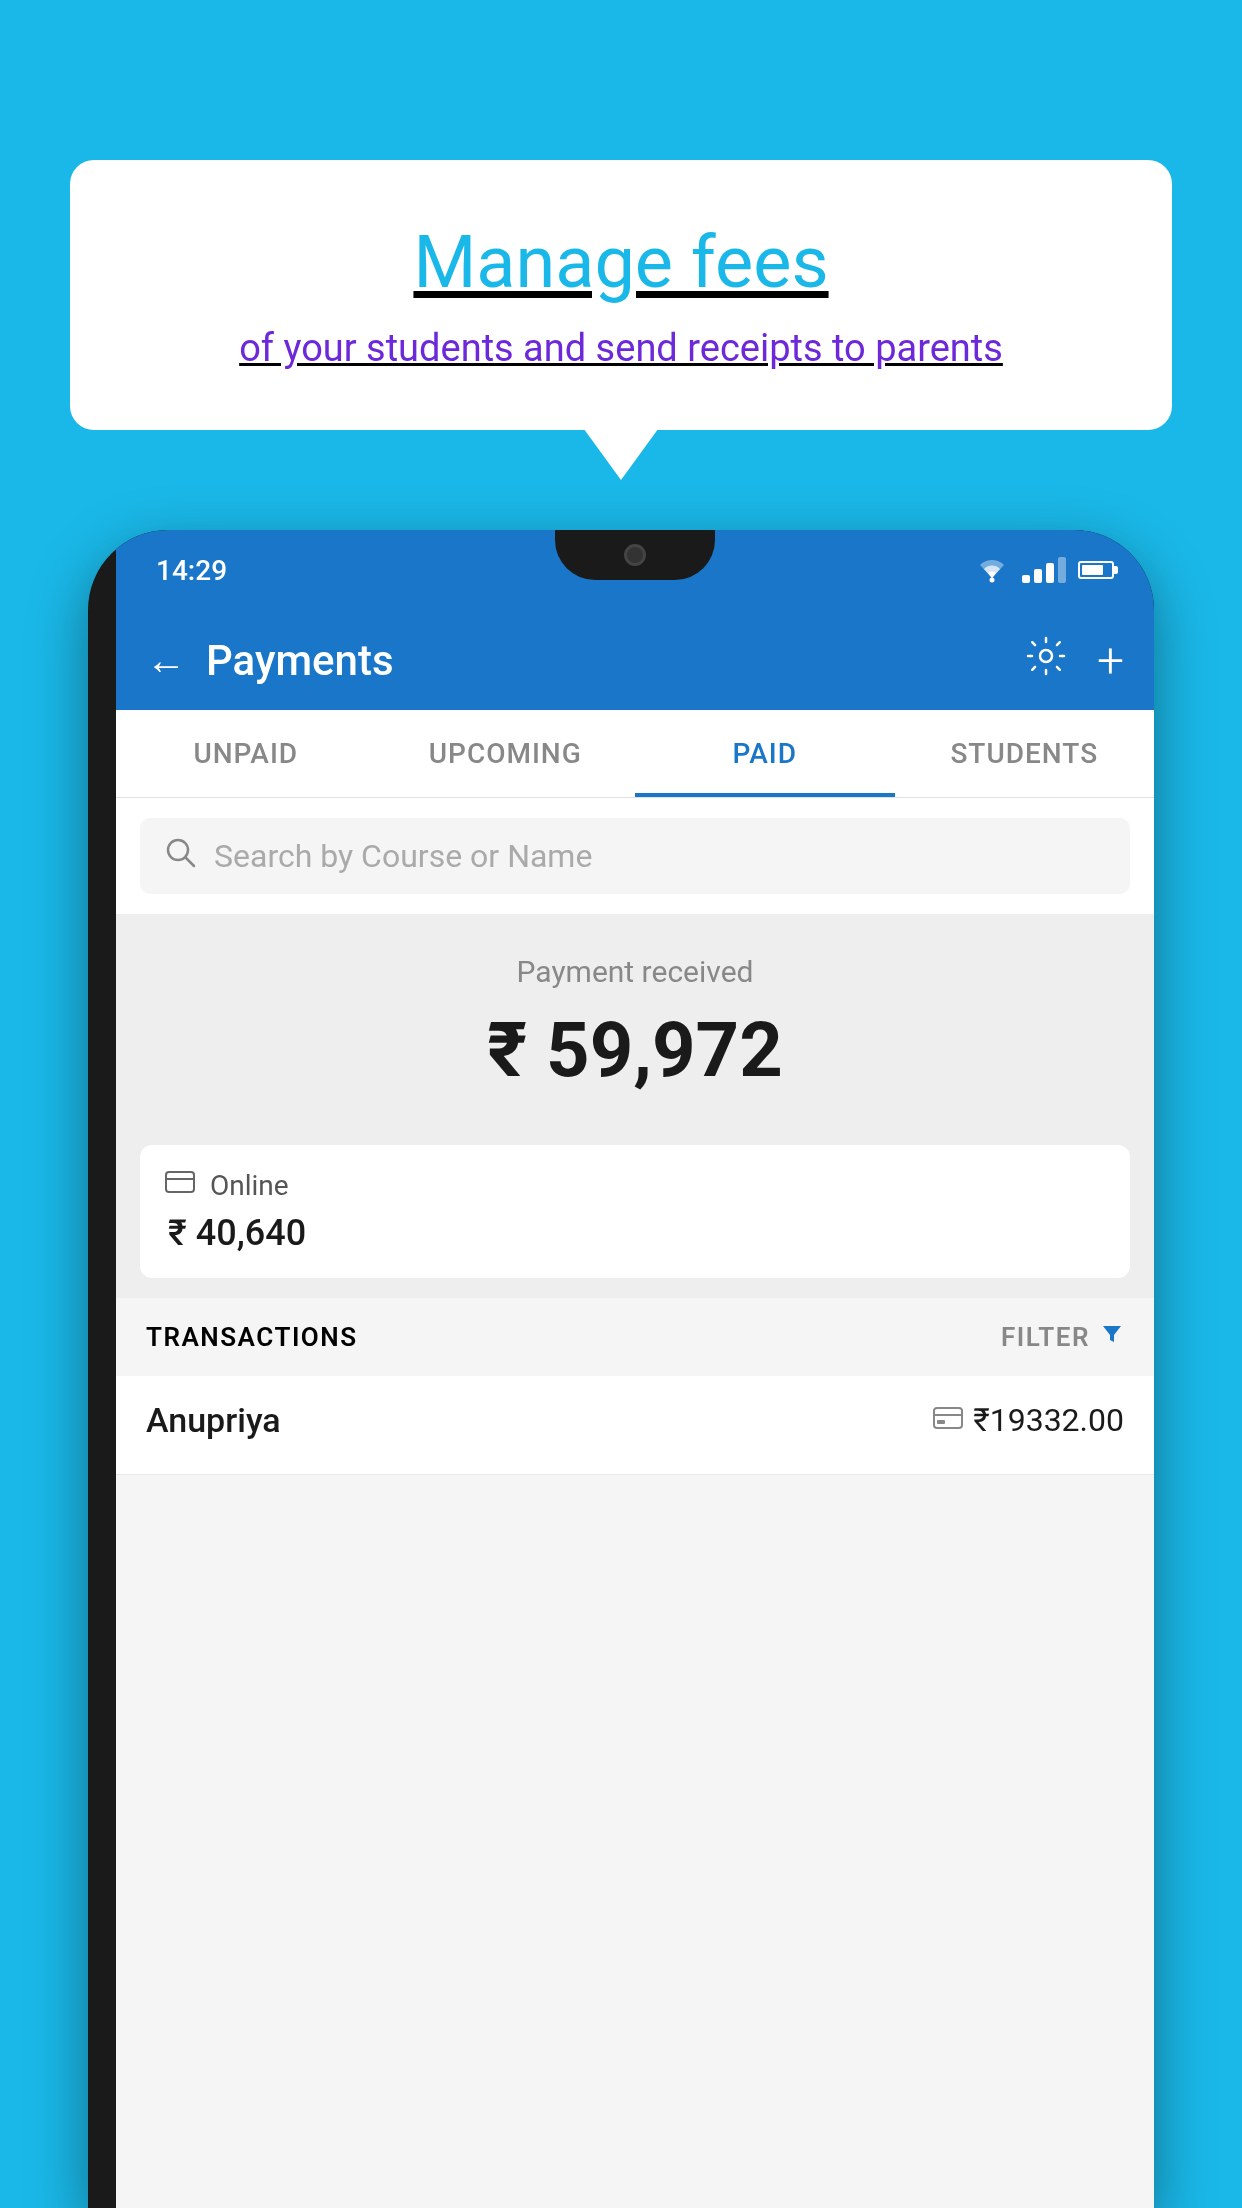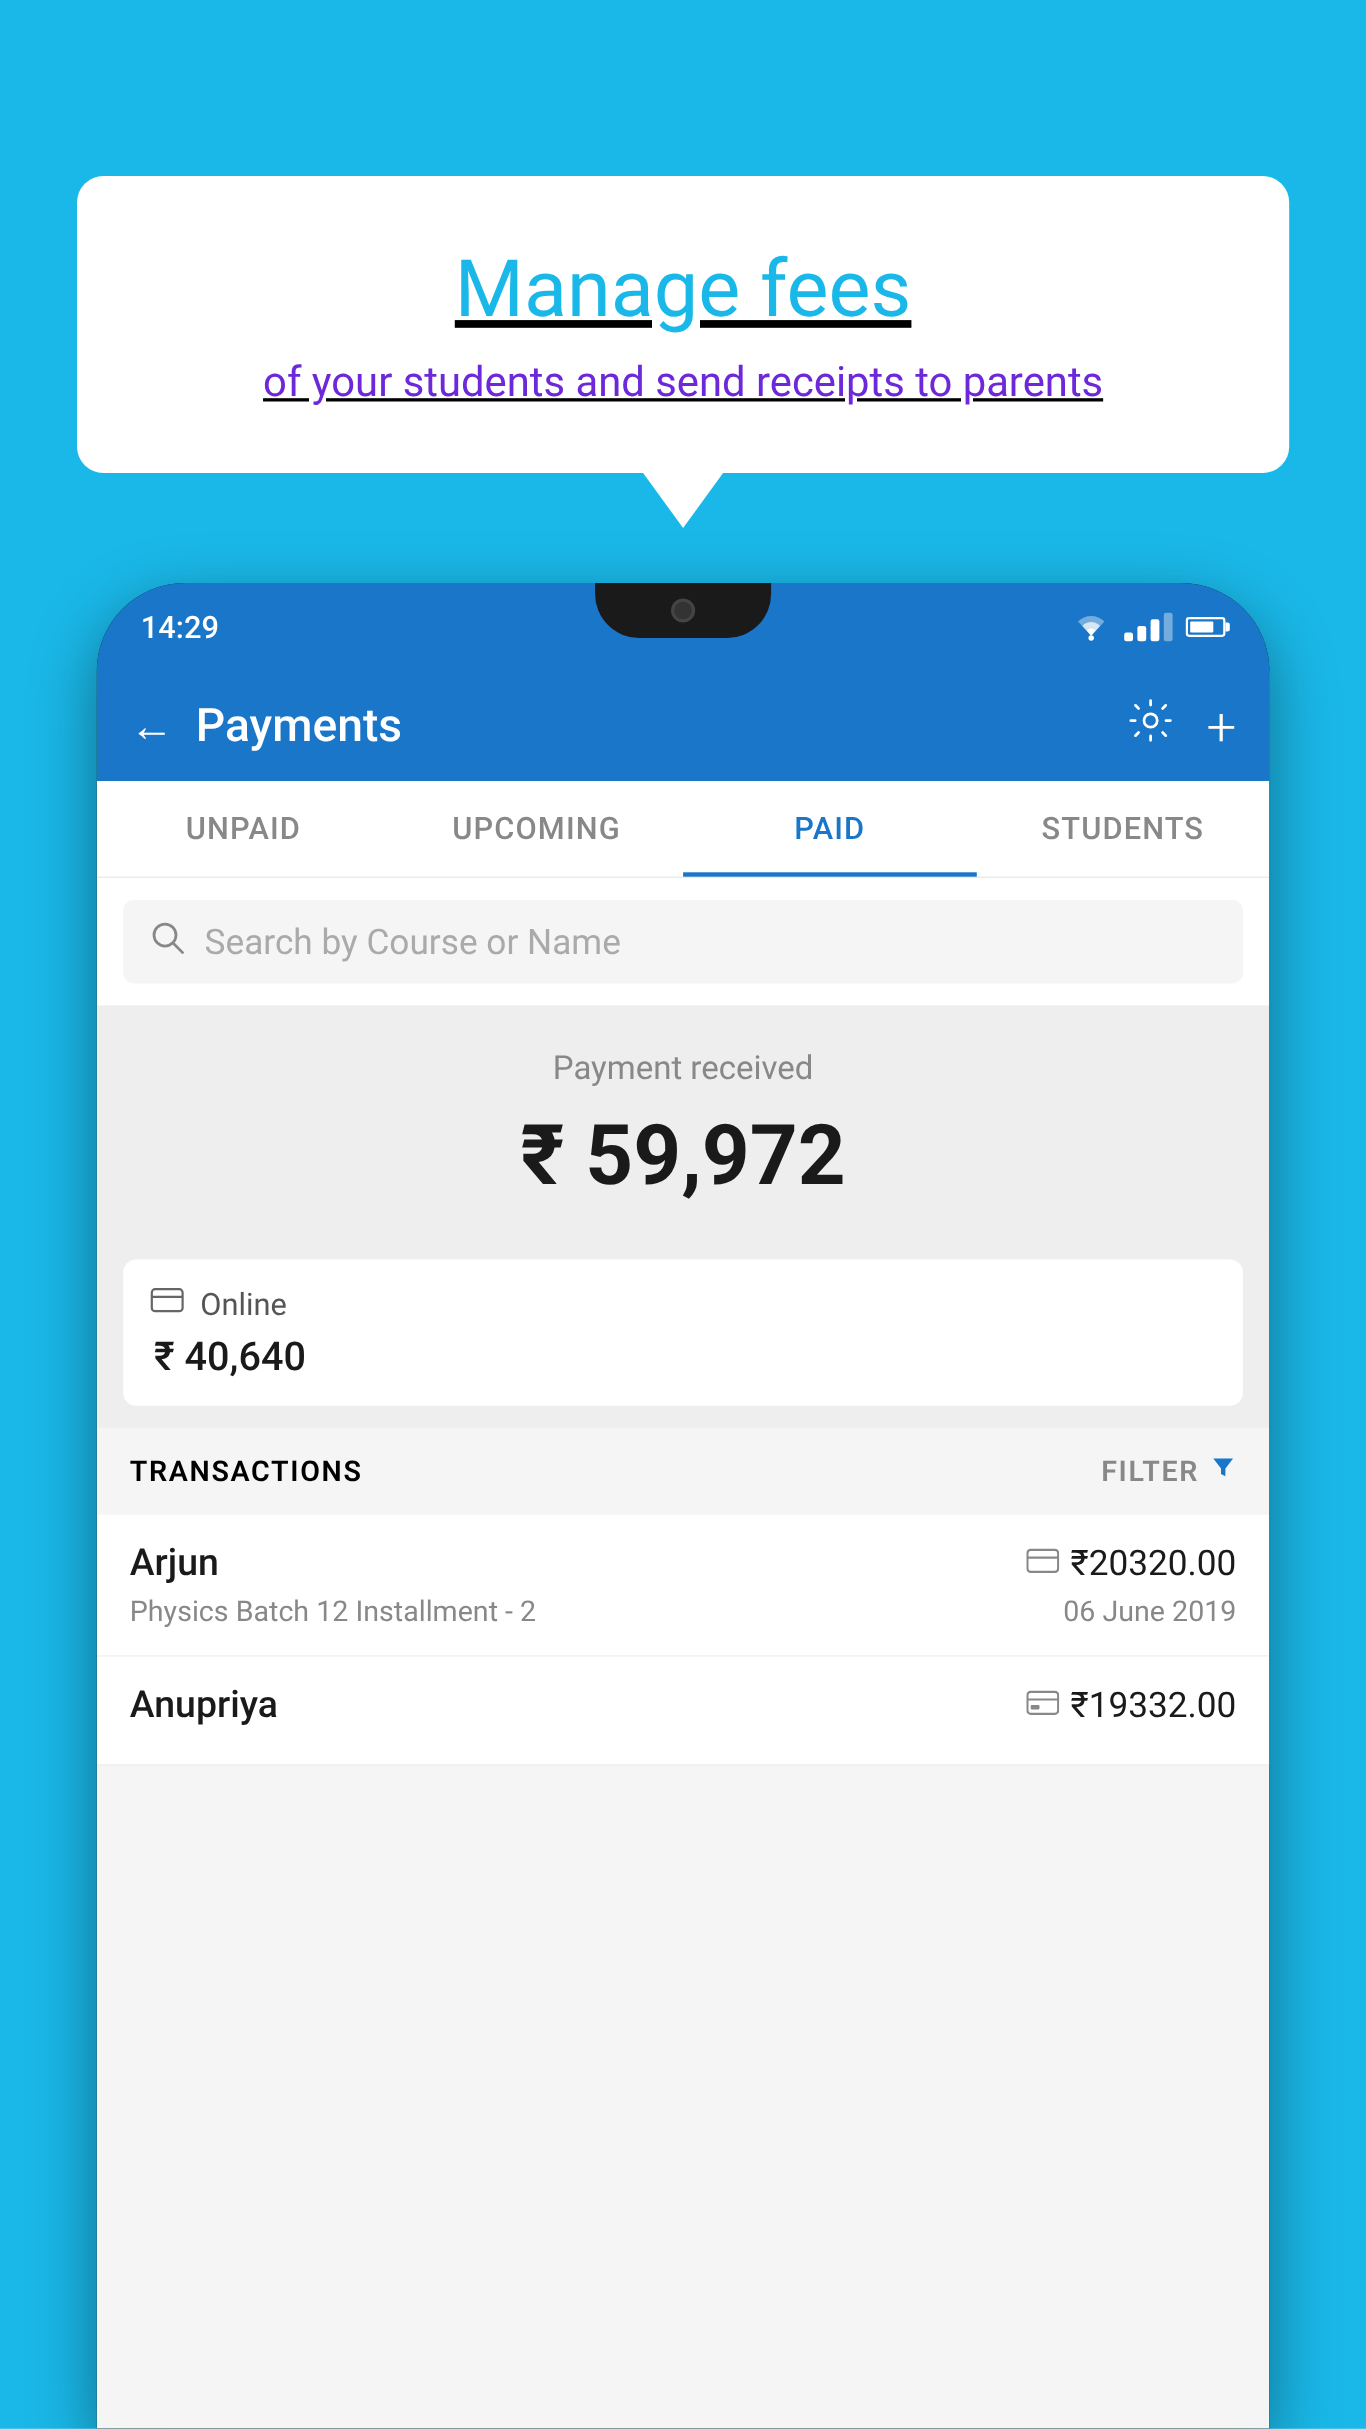--- a/index.html
+++ b/index.html
@@ -56,20 +56,21 @@
     .phone-frame {
       position: absolute;
       top: 530px;
       left: 88px;
       right: 88px;
       bottom: 0;
       background: #1a1a1a;
       border-radius: 80px 80px 0 0;
       overflow: hidden;
       box-shadow: 0 20px 60px rgba(0,0,0,0.4);
+      padding-left: 28px;
     }
 
     
     .phone-top-bar {
       background: #1976c8;
       height: 80px;
       display: flex;
       align-items: center;
       justify-content: space-between;
       padding: 0 40px;
@@ -482,38 +483,20 @@
       <div class="filter-btn">
         <span>FILTER</span>
         <span>
           <svg width="24" height="24" viewBox="0 0 24 24" fill="#1976c8">
             <path d="M3 4h18l-7 9v7l-4-2v-5L3 4z"></path>
           </svg>
         </span>
       </div>
     </div>
 
-    <div class="transaction-row">
-      <div class="transaction-top">
-        <span class="transaction-name">Arjun</span>
-        <div class="transaction-amount-wrap">
-          <span>
-            <svg width="30" height="24" viewBox="0 0 30 24" fill="none">
-              <rect x="1" y="2" width="28" height="20" rx="3" stroke="#888" stroke-width="2"></rect>
-              <line x1="1" y1="9" x2="29" y2="9" stroke="#888" stroke-width="2"></line>
-            </svg>
-          </span>
-          <span class="transaction-amount">₹20320.00</span>
-        </div>
-      </div>
-      <div class="transaction-bottom">
-        <span class="transaction-desc">Physics Batch 12 Installment - 2</span>
-        <span class="transaction-date">06 June 2019</span>
-      </div>
-    </div>
 
     <div class="transaction-row">
       <div class="transaction-top">
         <span class="transaction-name">Anupriya</span>
         <div class="transaction-amount-wrap">
           <span>
             <svg width="30" height="26" viewBox="0 0 30 26" fill="none">
               <rect x="1" y="3" width="28" height="20" rx="3" stroke="#888" stroke-width="2"></rect>
               <line x1="1" y1="10" x2="29" y2="10" stroke="#888" stroke-width="2"></line>
               <rect x="4" y="15" width="8" height="4" rx="1" fill="#888"></rect>

